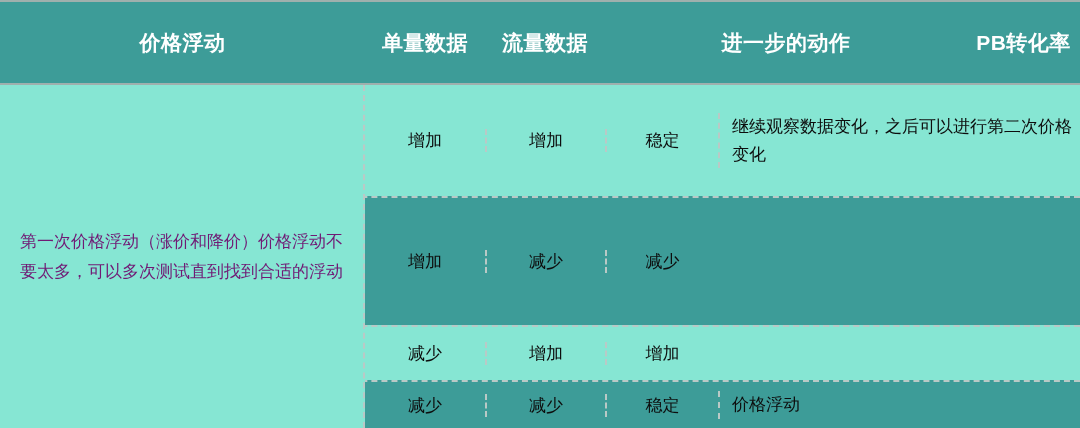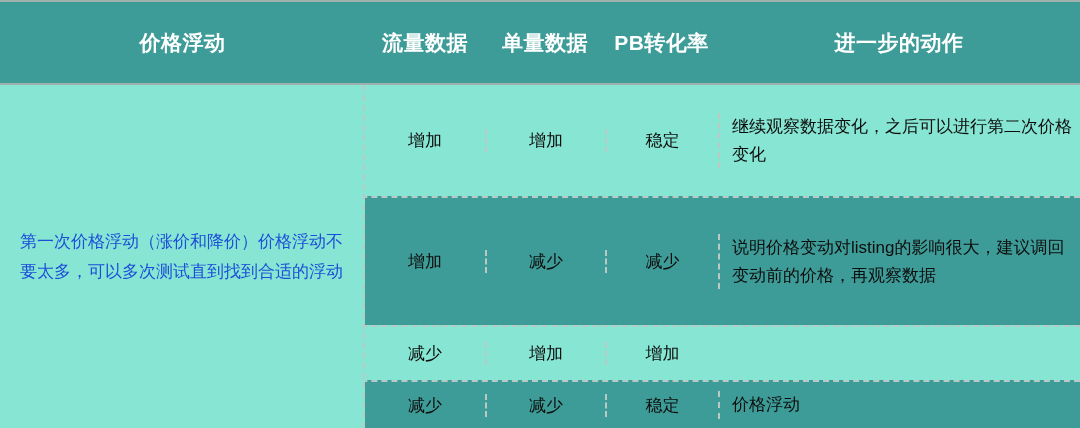--- a/index.html
+++ b/index.html
@@ -91,59 +91,58 @@
     left: 0;
     top: 0;
     width: 365px;
     height: 343px;
     background: #86e6d3;
     border-right: 2px dashed #b9c9c6;
     display: flex;
     align-items: center;
     justify-content: center;
     text-align: center;
-    color: #1d4ed8;
+    color: #701a75;
     font-size: 17px;
     line-height: 1.75;
     padding: 0 18px;
     box-sizing: border-box;
     z-index: 3;
   }
 </style>
 </head>
 <body>
 
 <div class="table-wrap">
 
   <div class="thead">
     <div class="th th-cond">价格浮动</div>
+    <div class="th th-c2">单量数据</div>
     <div class="th th-c1">流量数据</div>
-    <div class="th th-c2">单量数据</div>
+    <div class="th th-act">进一步的动作</div>
     <div class="th th-c3">PB转化率</div>
-    <div class="th th-act">进一步的动作</div>
   </div>
 
   <div class="tbody">
 
     <div class="cond-merged">第一次价格浮动（涨价和降价）价格浮动不要太多，可以多次测试直到找到合适的浮动</div>
 
     <div class="row light r1">
       <div class="cell c-cond"></div>
       <div class="cell c1">增加</div>
       <div class="cell c2 sep">增加</div>
       <div class="cell c3 sep">稳定</div>
       <div class="cell c-act sep">继续观察数据变化，之后可以进行第二次价格变化</div>
     </div>
 
     <div class="row dark r2">
       <div class="cell c-cond"></div>
       <div class="cell c1">增加</div>
       <div class="cell c2 sep">减少</div>
       <div class="cell c3 sep">减少</div>
-      <div class="cell c-act sep">说明价格变动对listing的影响很大，建议调回变动前的价格，再观察数据</div>
     </div>
 
     <div class="row light r3">
       <div class="cell c-cond"></div>
       <div class="cell c1">减少</div>
       <div class="cell c2 sep">增加</div>
       <div class="cell c3 sep">增加</div>
     </div>
 
     <div class="row dark r4">

